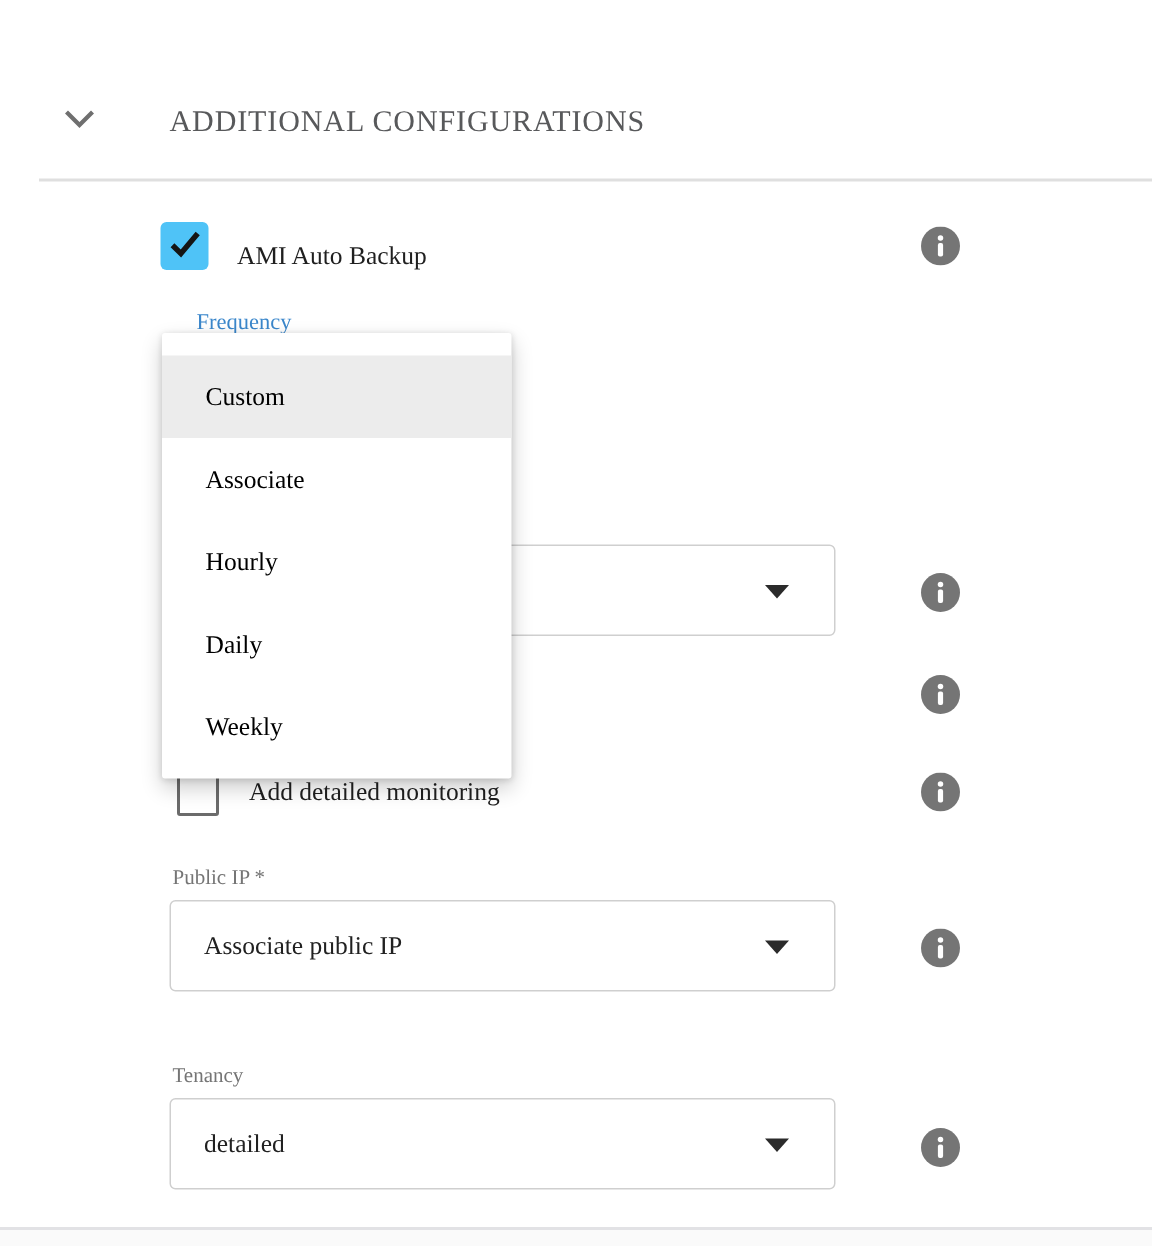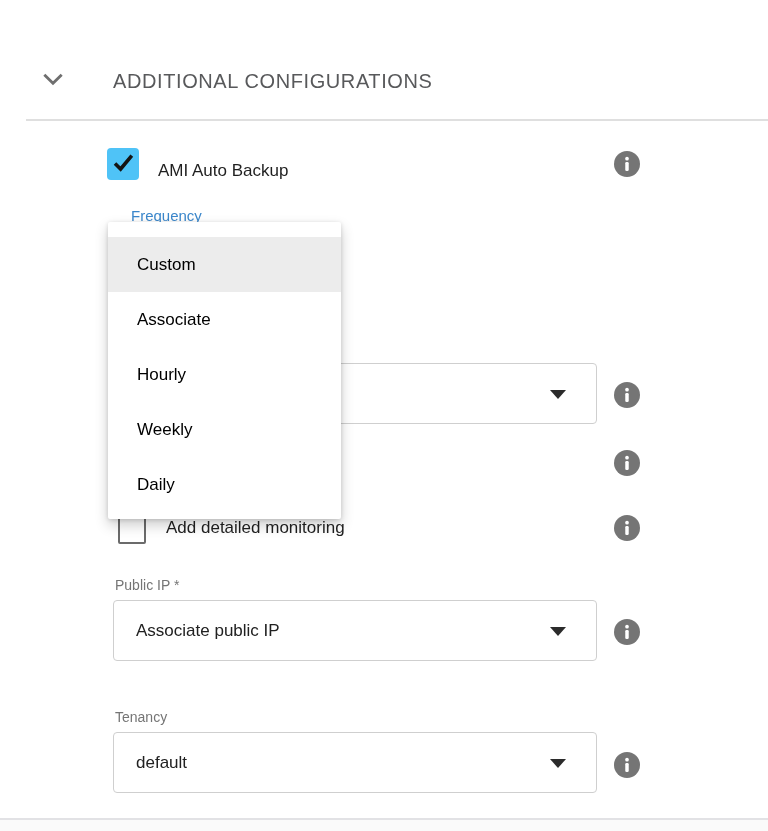--- a/index.html
+++ b/index.html
@@ -1,18 +1,18 @@
 <!DOCTYPE html>
 <html><head>
 <meta charset="utf-8">
 <style>
   html,body{margin:0;padding:0;background:#fff;}
   .page{
     position:relative;width:768px;height:831px;overflow:hidden;background:#ffffff;
-    font-family:Liberation Sans, sans-serif;color:#212121;
+    font-family:Liberation Serif, serif;color:#212121;
   }
   
   .hdr-chevron{position:absolute;left:40px;top:66px;width:26px;height:26px;cursor:pointer;}
   .hdr-title{
     position:absolute;left:113px;top:69px;font-size:20px;line-height:24px;
     color:#58595b;letter-spacing:0.6px;
   }
   .divider-top{position:absolute;left:26px;top:119px;width:742px;height:2px;background:#dfdfdf;}
   .divider-bottom{position:absolute;left:0;top:818px;width:768px;height:2px;background:#e2e2e5;}
   .below-strip{position:absolute;left:0;top:820px;width:768px;height:11px;background:#fafafa;}
@@ -31,21 +31,21 @@
   .monitoring-label{position:absolute;left:166px;top:517px;font-size:17px;line-height:21px;color:#1f1f1f;z-index:1;}
 
   
   .float-label{position:absolute;font-size:14px;line-height:17px;color:#757575;}
   .label-frequency{left:131px;top:207px;font-size:15px;color:#3b87cb;z-index:1;}
   .label-public-ip{left:115px;top:577px;}
   .label-tenancy{left:115px;top:709px;}
 
   
   .select-box{
-    position:absolute;left:113px;width:484px;height:61px;background:#fff;
+    position:absolute;left:113px;width:444px;height:61px;background:#fff;
     border:1px solid #cfcfcf;border-radius:4px;box-sizing:border-box;
     display:flex;align-items:center;cursor:pointer;
   }
   .sel-frequency{top:363px;z-index:0;}
   .sel-public-ip{top:600px;}
   .sel-tenancy{top:732px;}
   .select-value{padding-left:22px;font-size:17px;color:#212121;}
   .caret{
     position:absolute;right:30px;top:50%;margin-top:-4px;width:0;height:0;
     border-left:8px solid transparent;border-right:8px solid transparent;
@@ -140,35 +140,35 @@
   <div class="info info-public-ip">
     <svg viewBox="0 0 24 24" width="26" height="26">
       <circle cx="12" cy="12" r="12" fill="#757575"></circle>
       <circle cx="12" cy="7.1" r="1.7" fill="#ffffff"></circle>
       <rect x="10.4" y="10.2" width="3.2" height="8.2" rx="1.2" fill="#ffffff"></rect>
     </svg>
   </div>
 
   <div class="float-label label-tenancy">Tenancy</div>
   <div class="select-box sel-tenancy">
-    <span class="select-value">default</span>
+    <span class="select-value">detailed</span>
     <span class="caret"></span>
   </div>
   <div class="info info-tenancy">
     <svg viewBox="0 0 24 24" width="26" height="26">
       <circle cx="12" cy="12" r="12" fill="#757575"></circle>
       <circle cx="12" cy="7.1" r="1.7" fill="#ffffff"></circle>
       <rect x="10.4" y="10.2" width="3.2" height="8.2" rx="1.2" fill="#ffffff"></rect>
     </svg>
   </div>
 
   <div class="menu-panel">
     <div class="menu-item highlighted">Custom</div>
     <div class="menu-item">Associate</div>
     <div class="menu-item">Hourly</div>
+    <div class="menu-item">Daily</div>
     <div class="menu-item">Weekly</div>
-    <div class="menu-item">Daily</div>
   </div>
 
   <div class="divider-bottom"></div>
   <div class="below-strip"></div>
 
 </div>
 
 </body></html>

